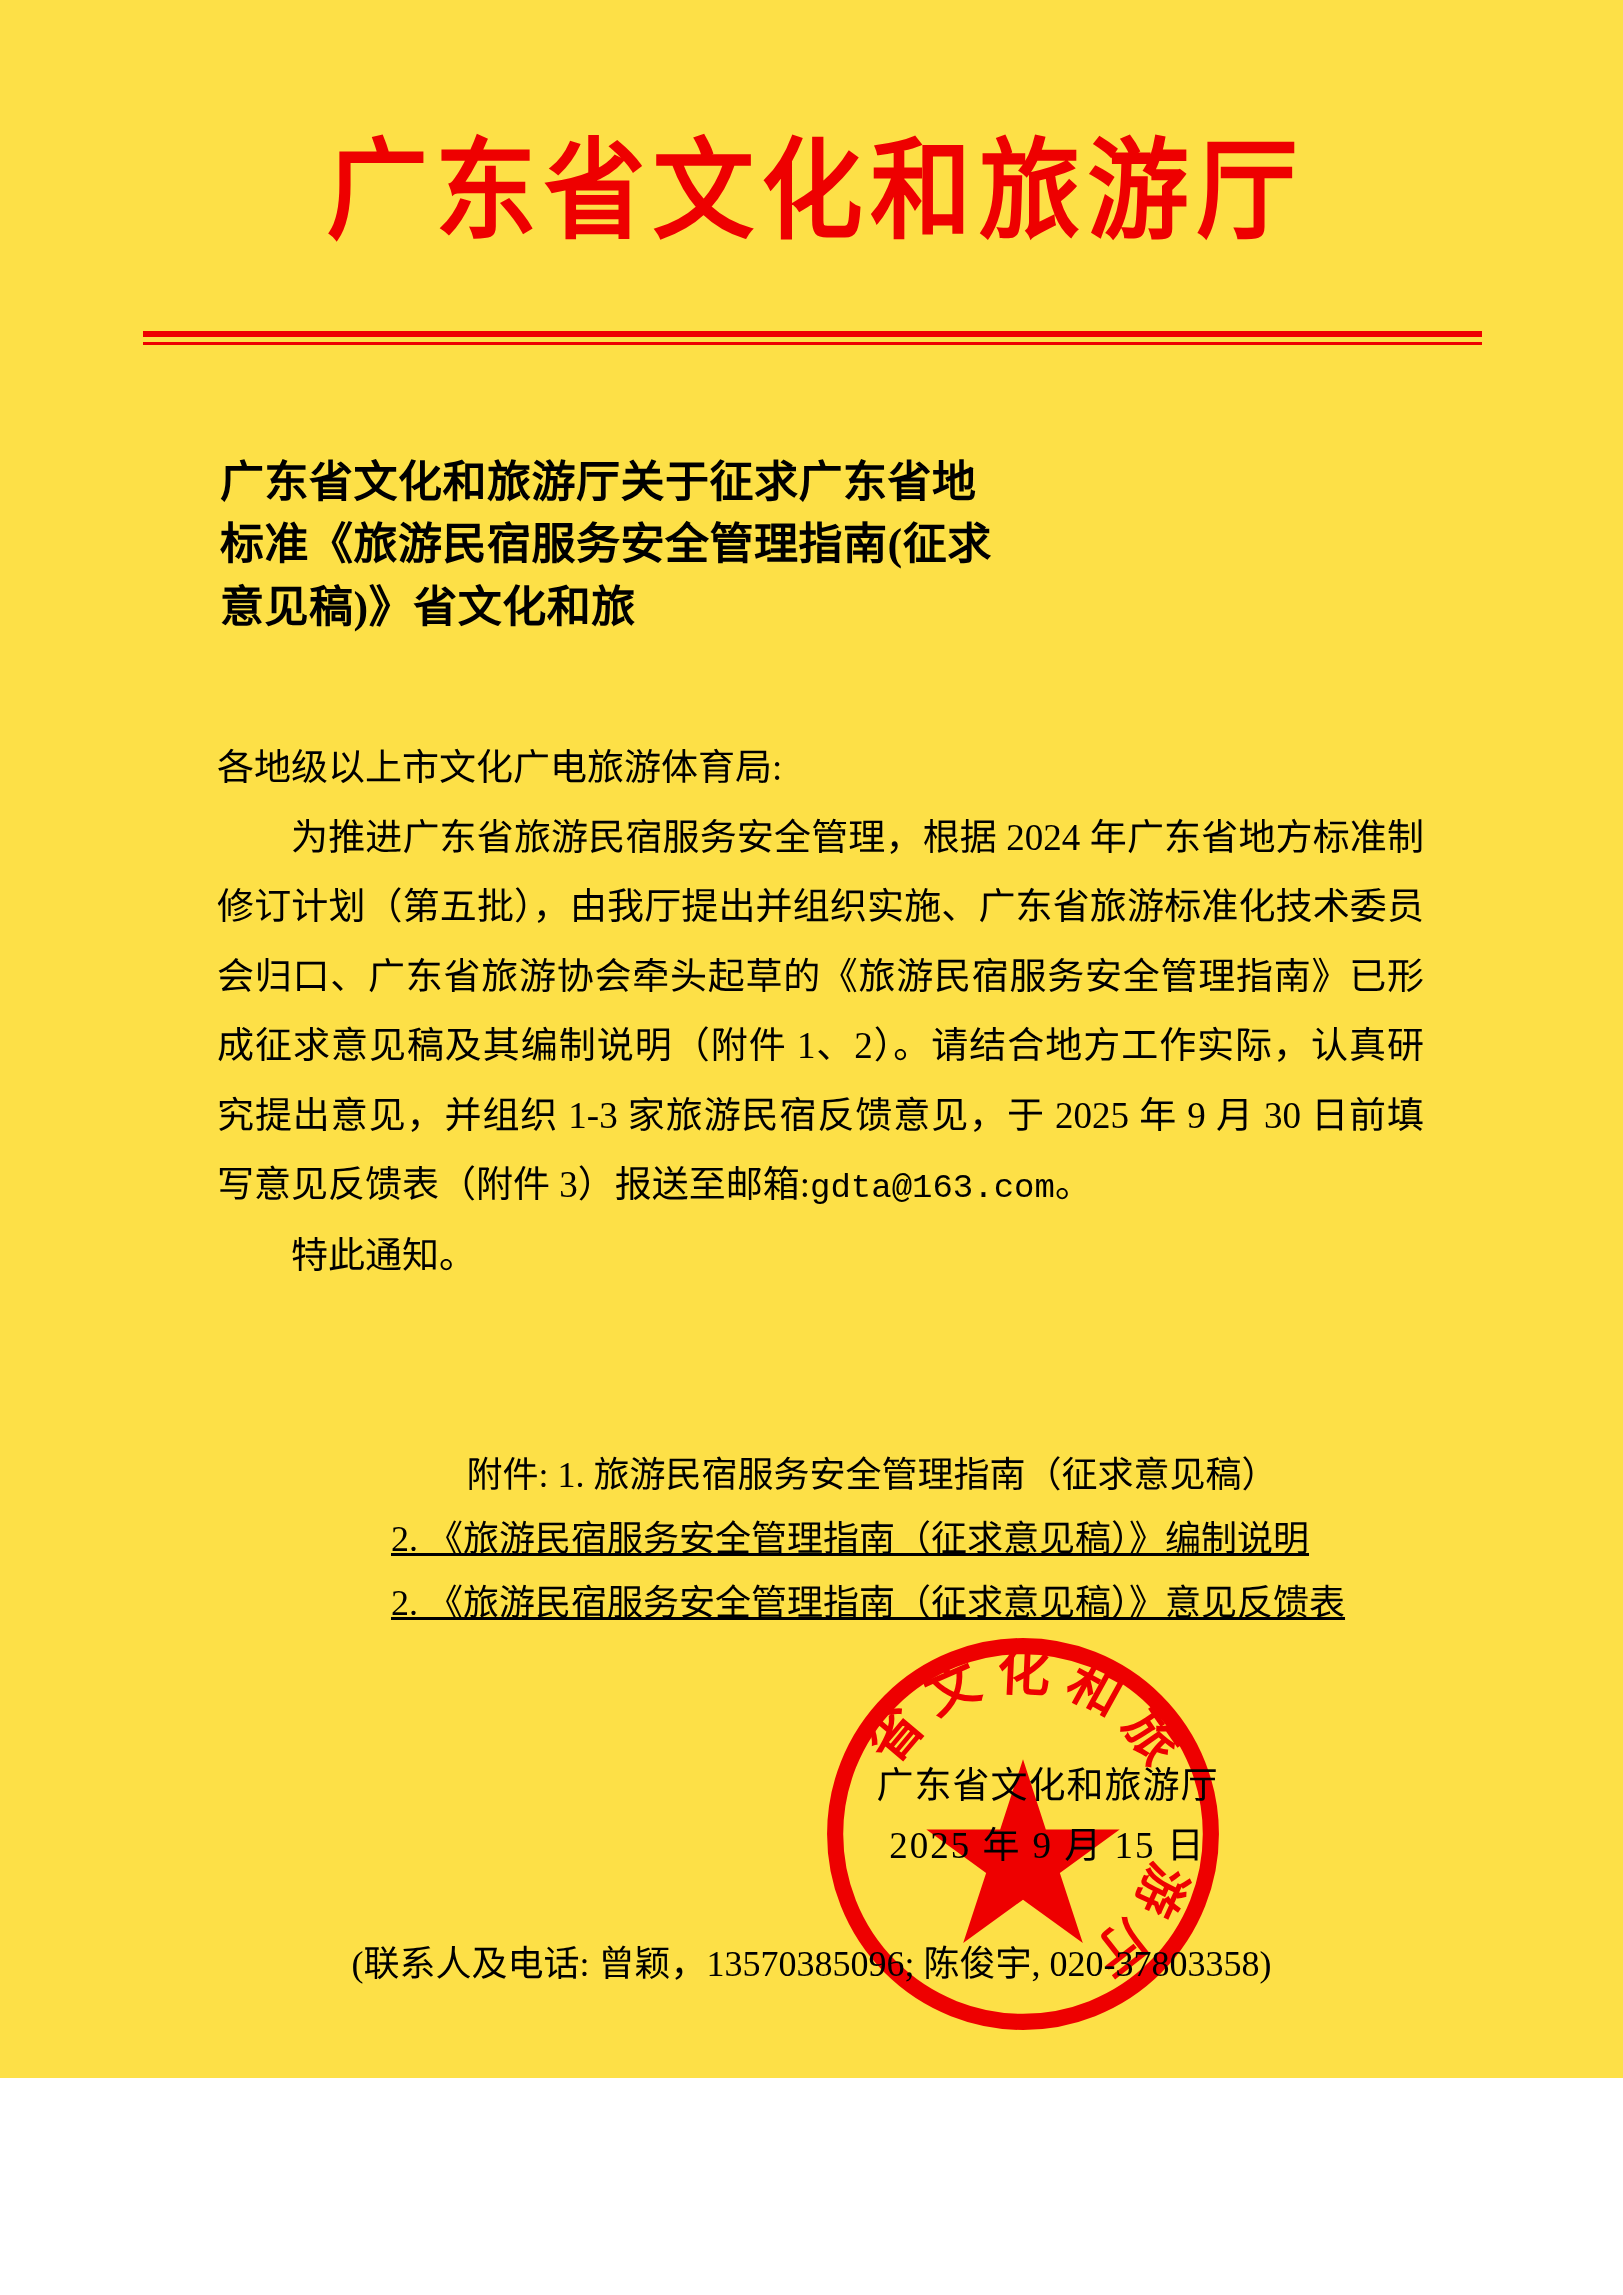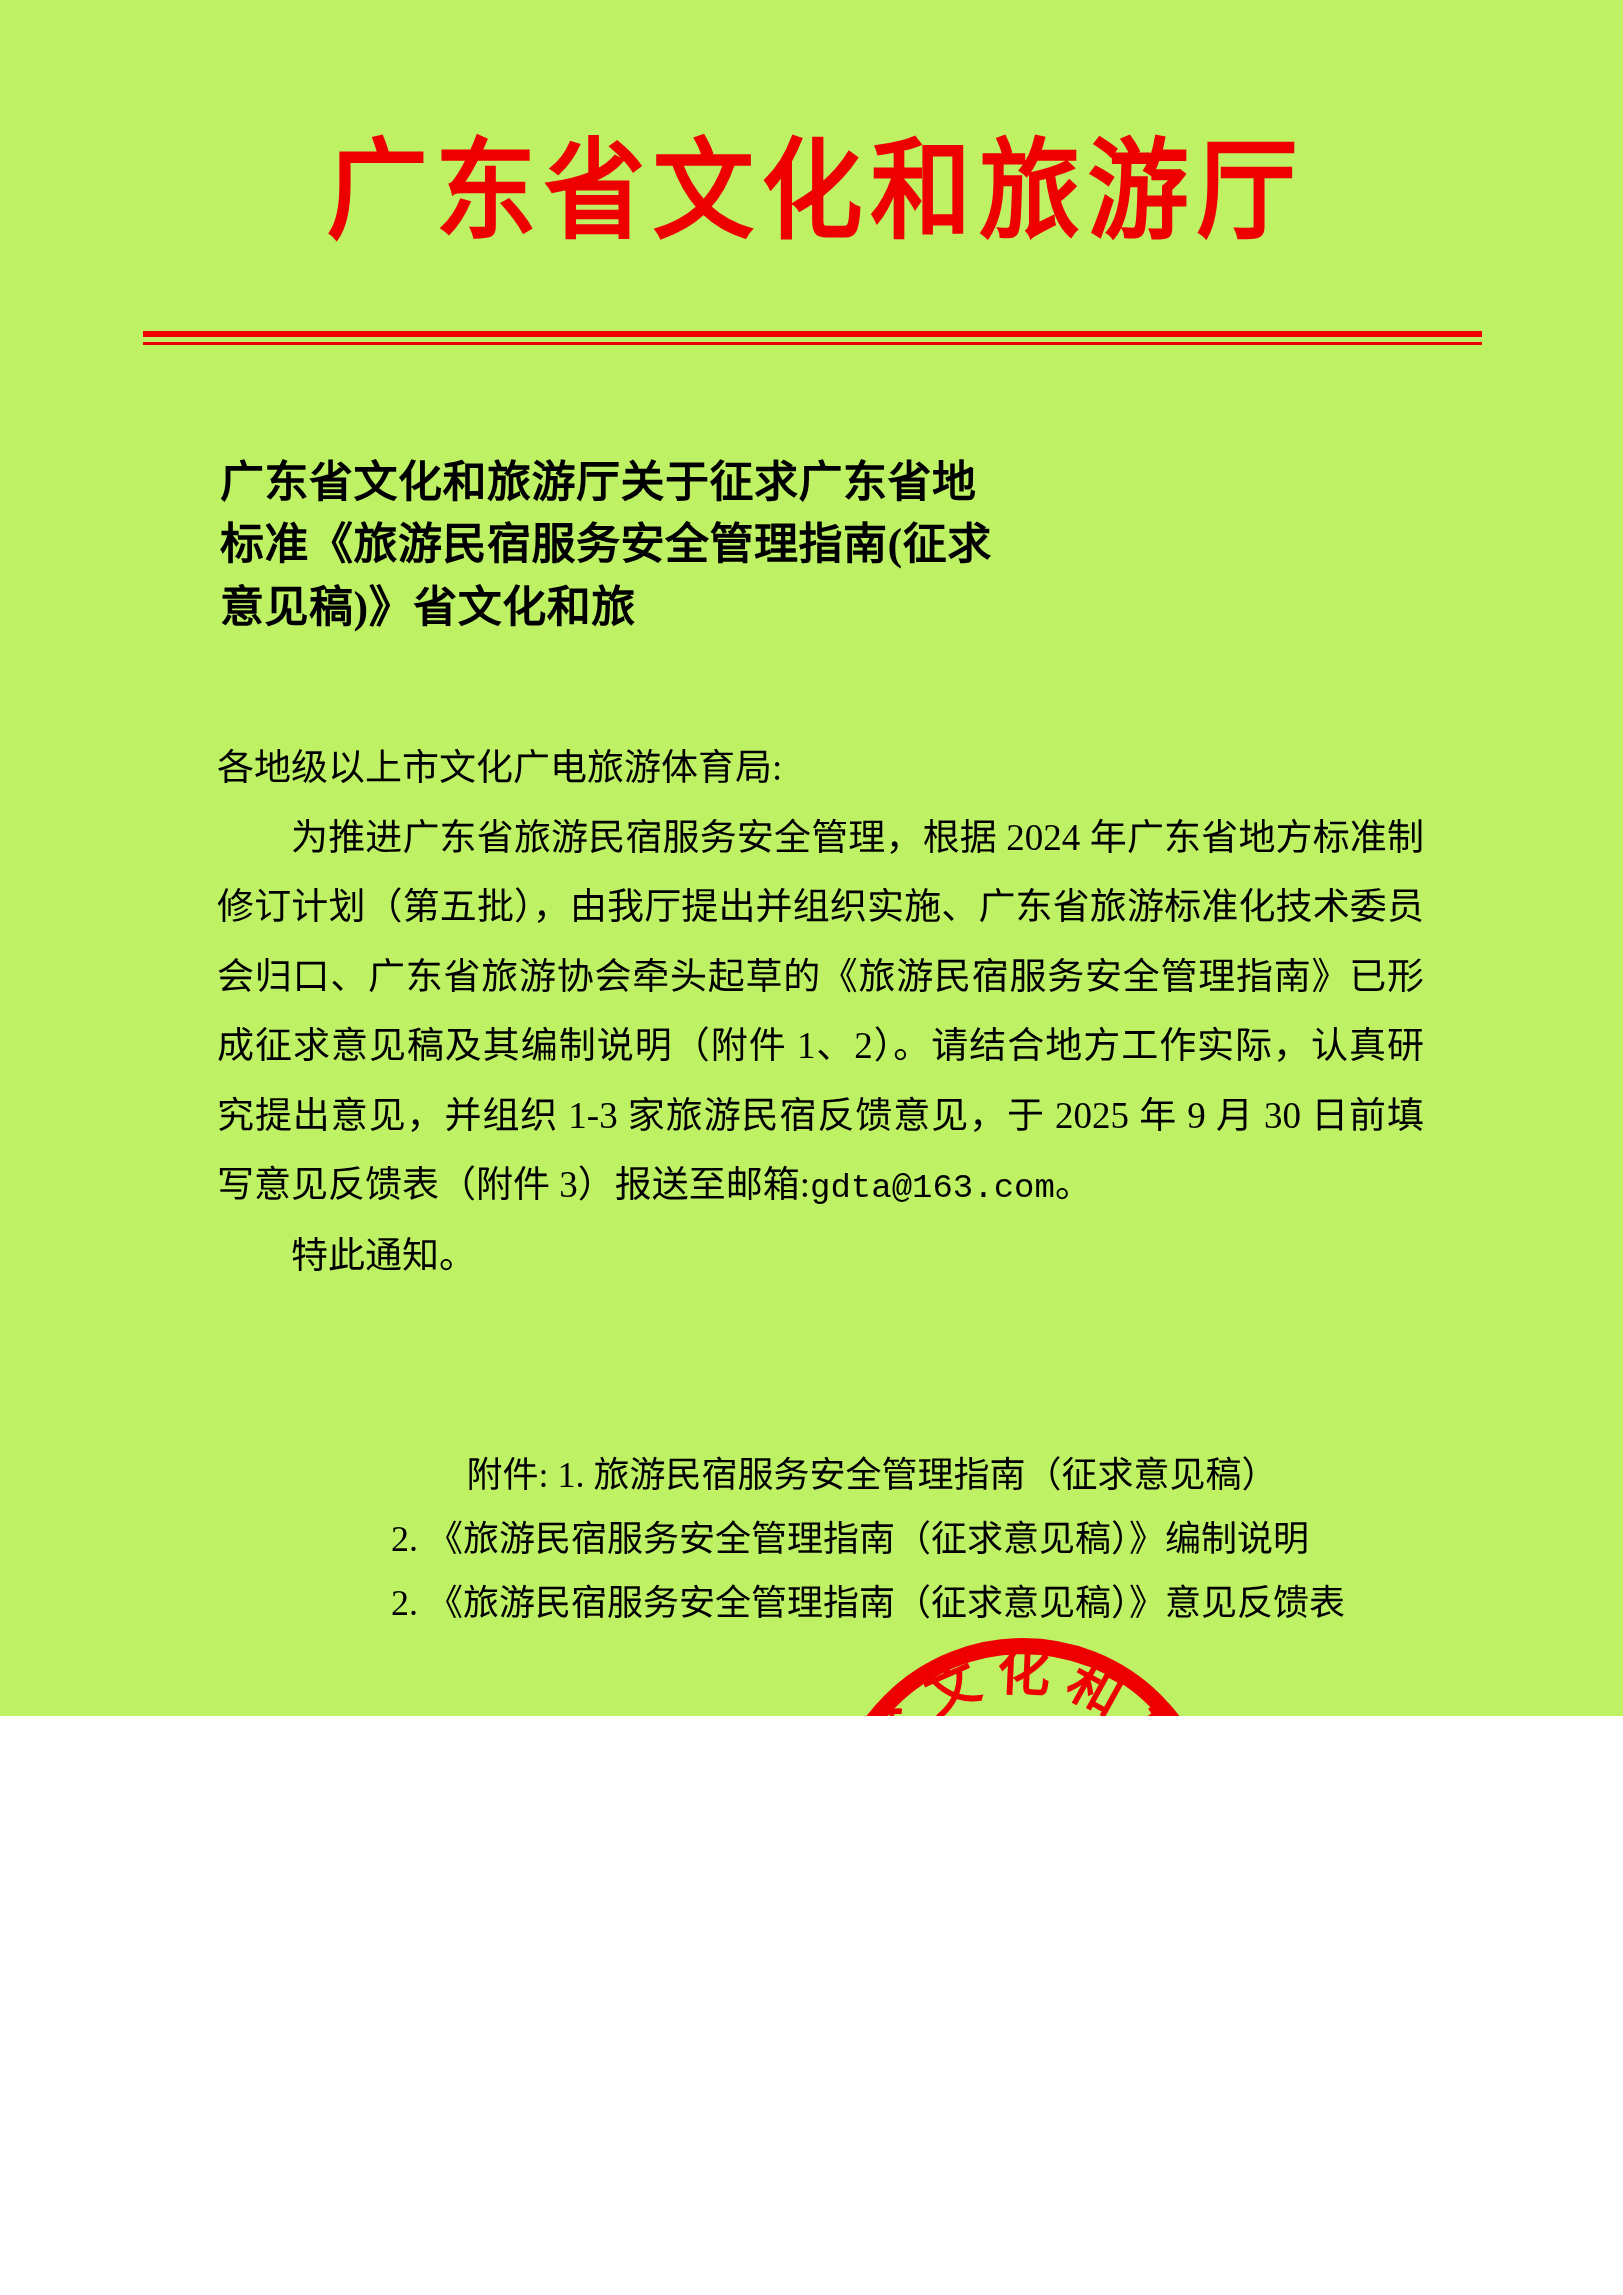--- a/index.html
+++ b/index.html
@@ -10,22 +10,22 @@
     background: #ffffff;
   }
   body {
     font-family: "Liberation Serif", "DejaVu Serif", serif;
     color: #000000;
   }
 
   .page {
     position: relative;
     width: 1623px;
-    height: 1716px;
-    background: #bef264;
+    height: 2078px;
+    background: #fde047;
     overflow: hidden;
   }
 
   
   .letterhead {
     position: absolute;
     top: 137px;
     left: 0;
     width: 1623px;
     text-align: center;
@@ -108,20 +108,21 @@
     width: 1140px;
     font-family: "Liberation Serif", "DejaVu Serif", serif;
     font-size: 36px;
     line-height: 1.78;
     color: #000000;
   }
   .att-first { white-space: nowrap; text-align: center; }
   .att-row {
     white-space: nowrap;
     padding-left: 89px;
+    text-decoration: underline;
   }
 
   
   .seal {
     position: absolute;
     top: 1632px;
     left: 821px;
     width: 404px;
     height: 404px;
     pointer-events: none;

